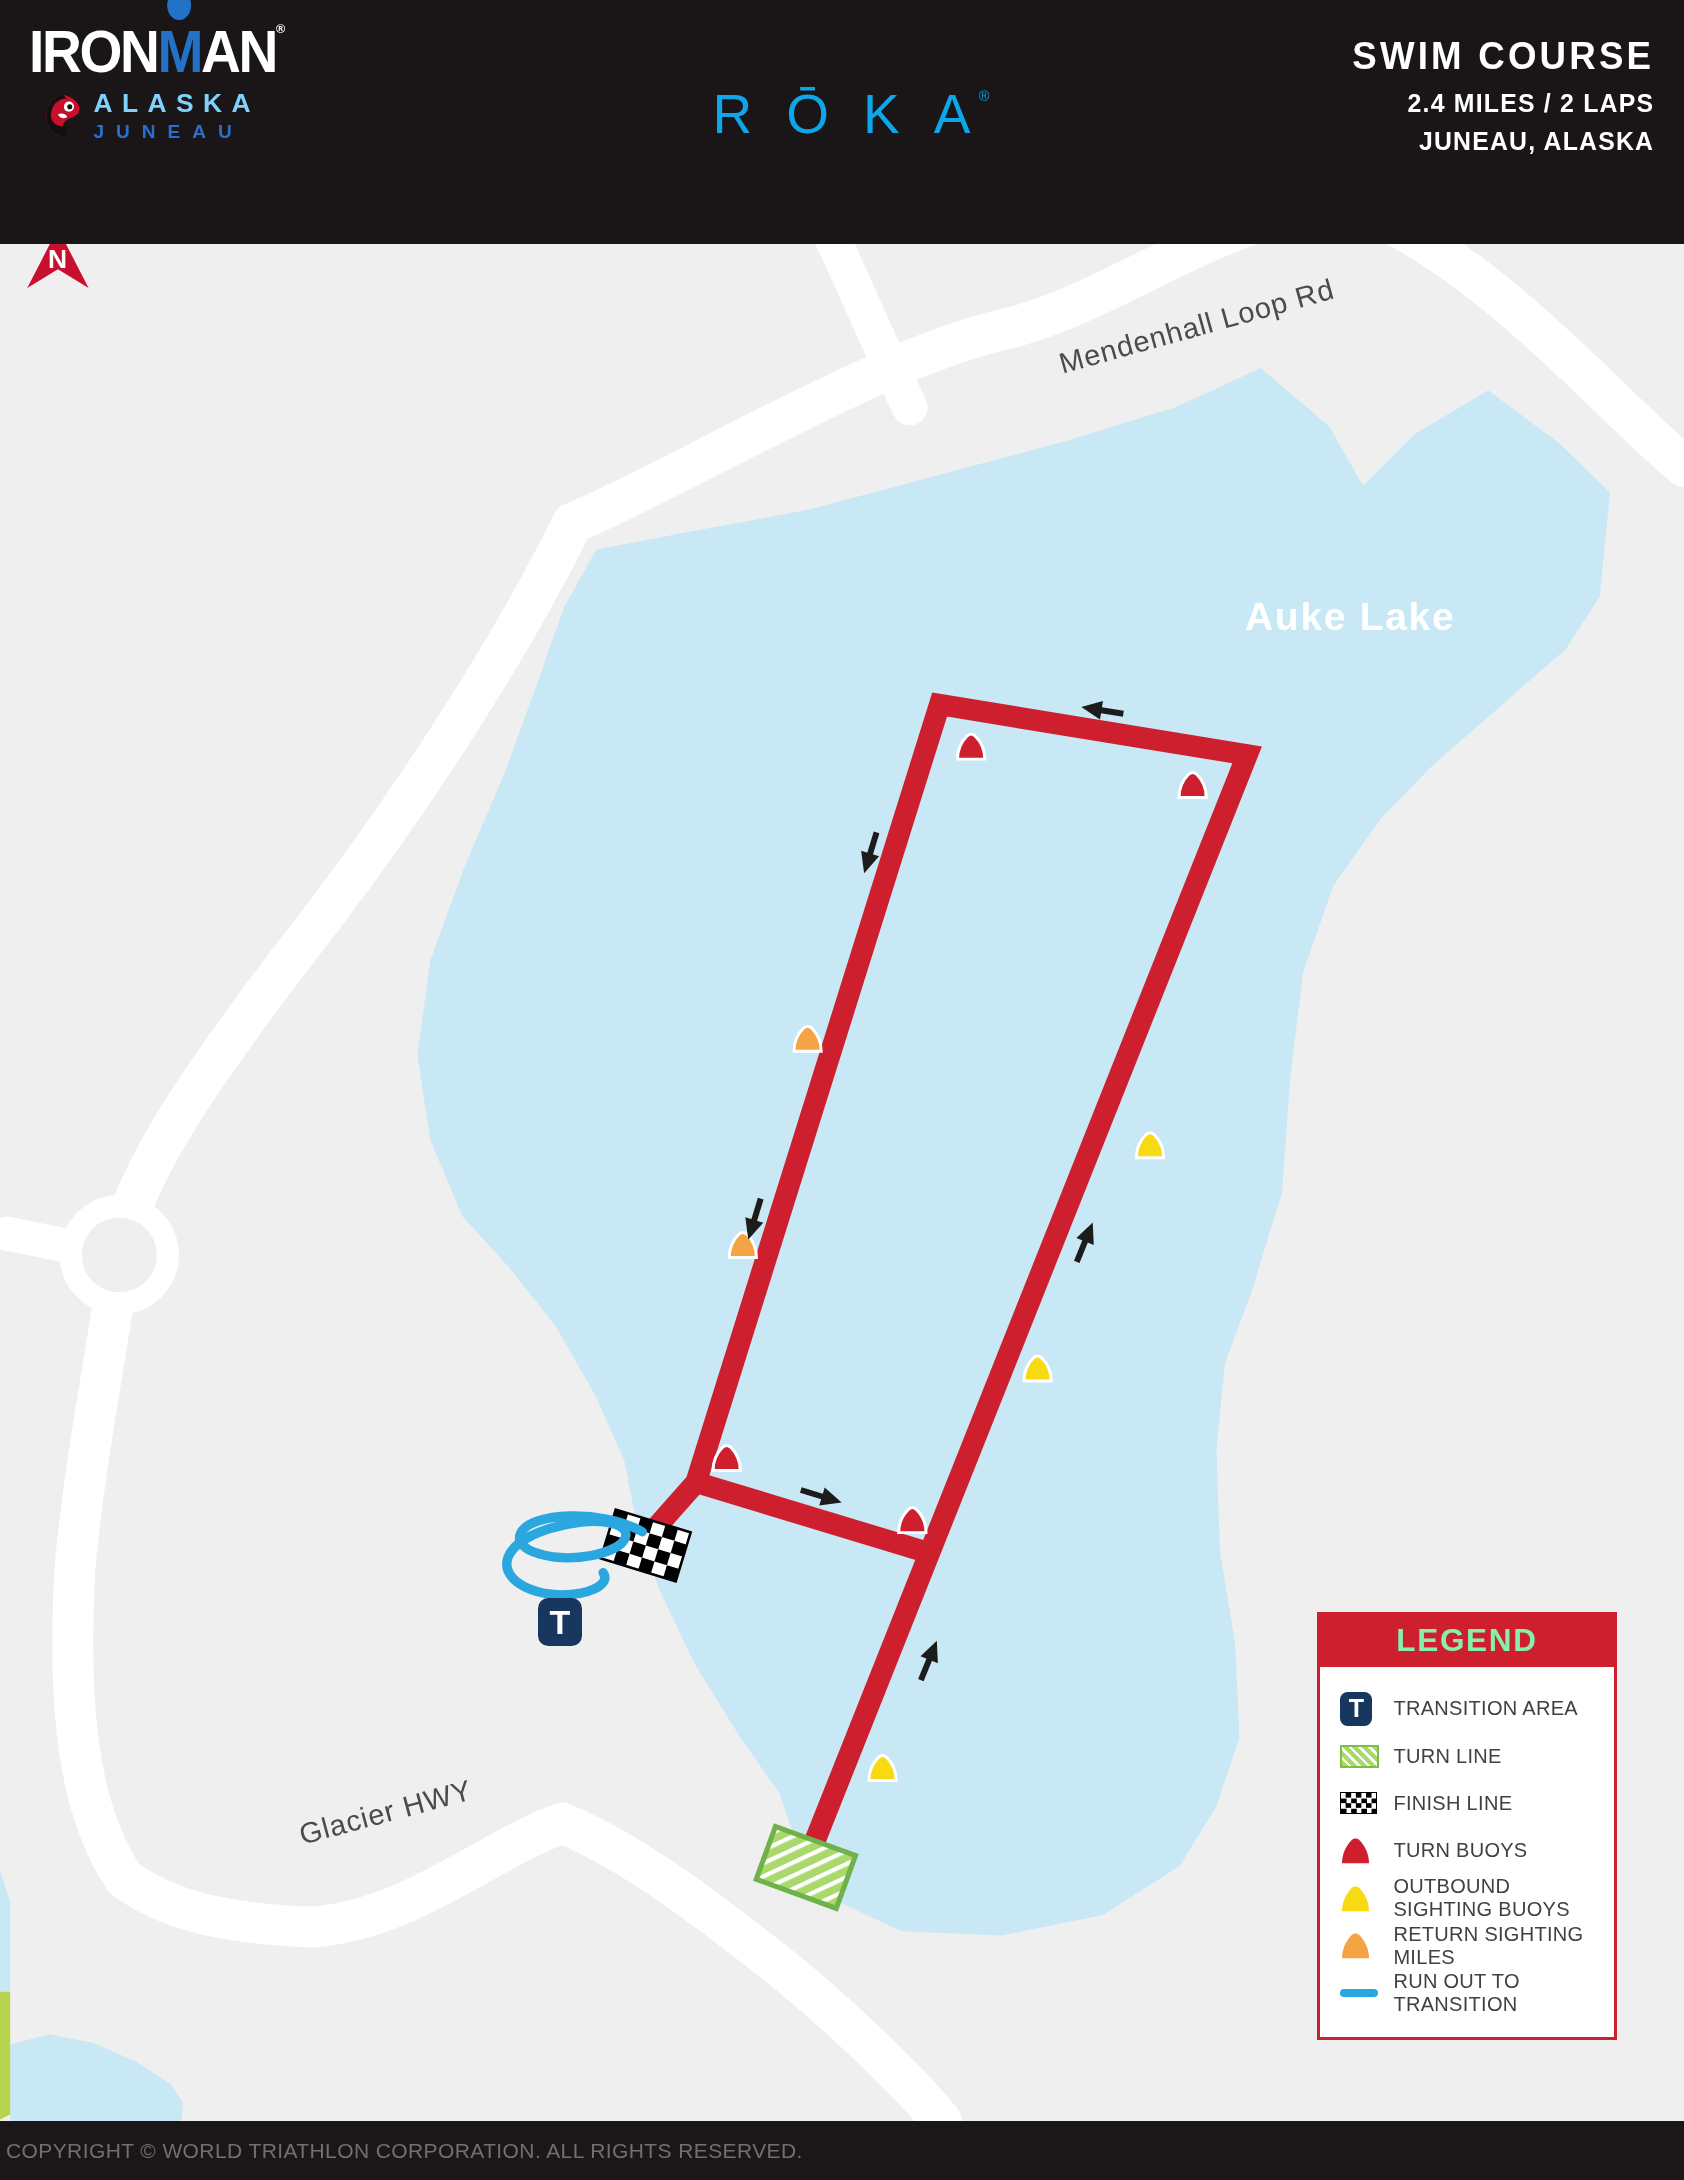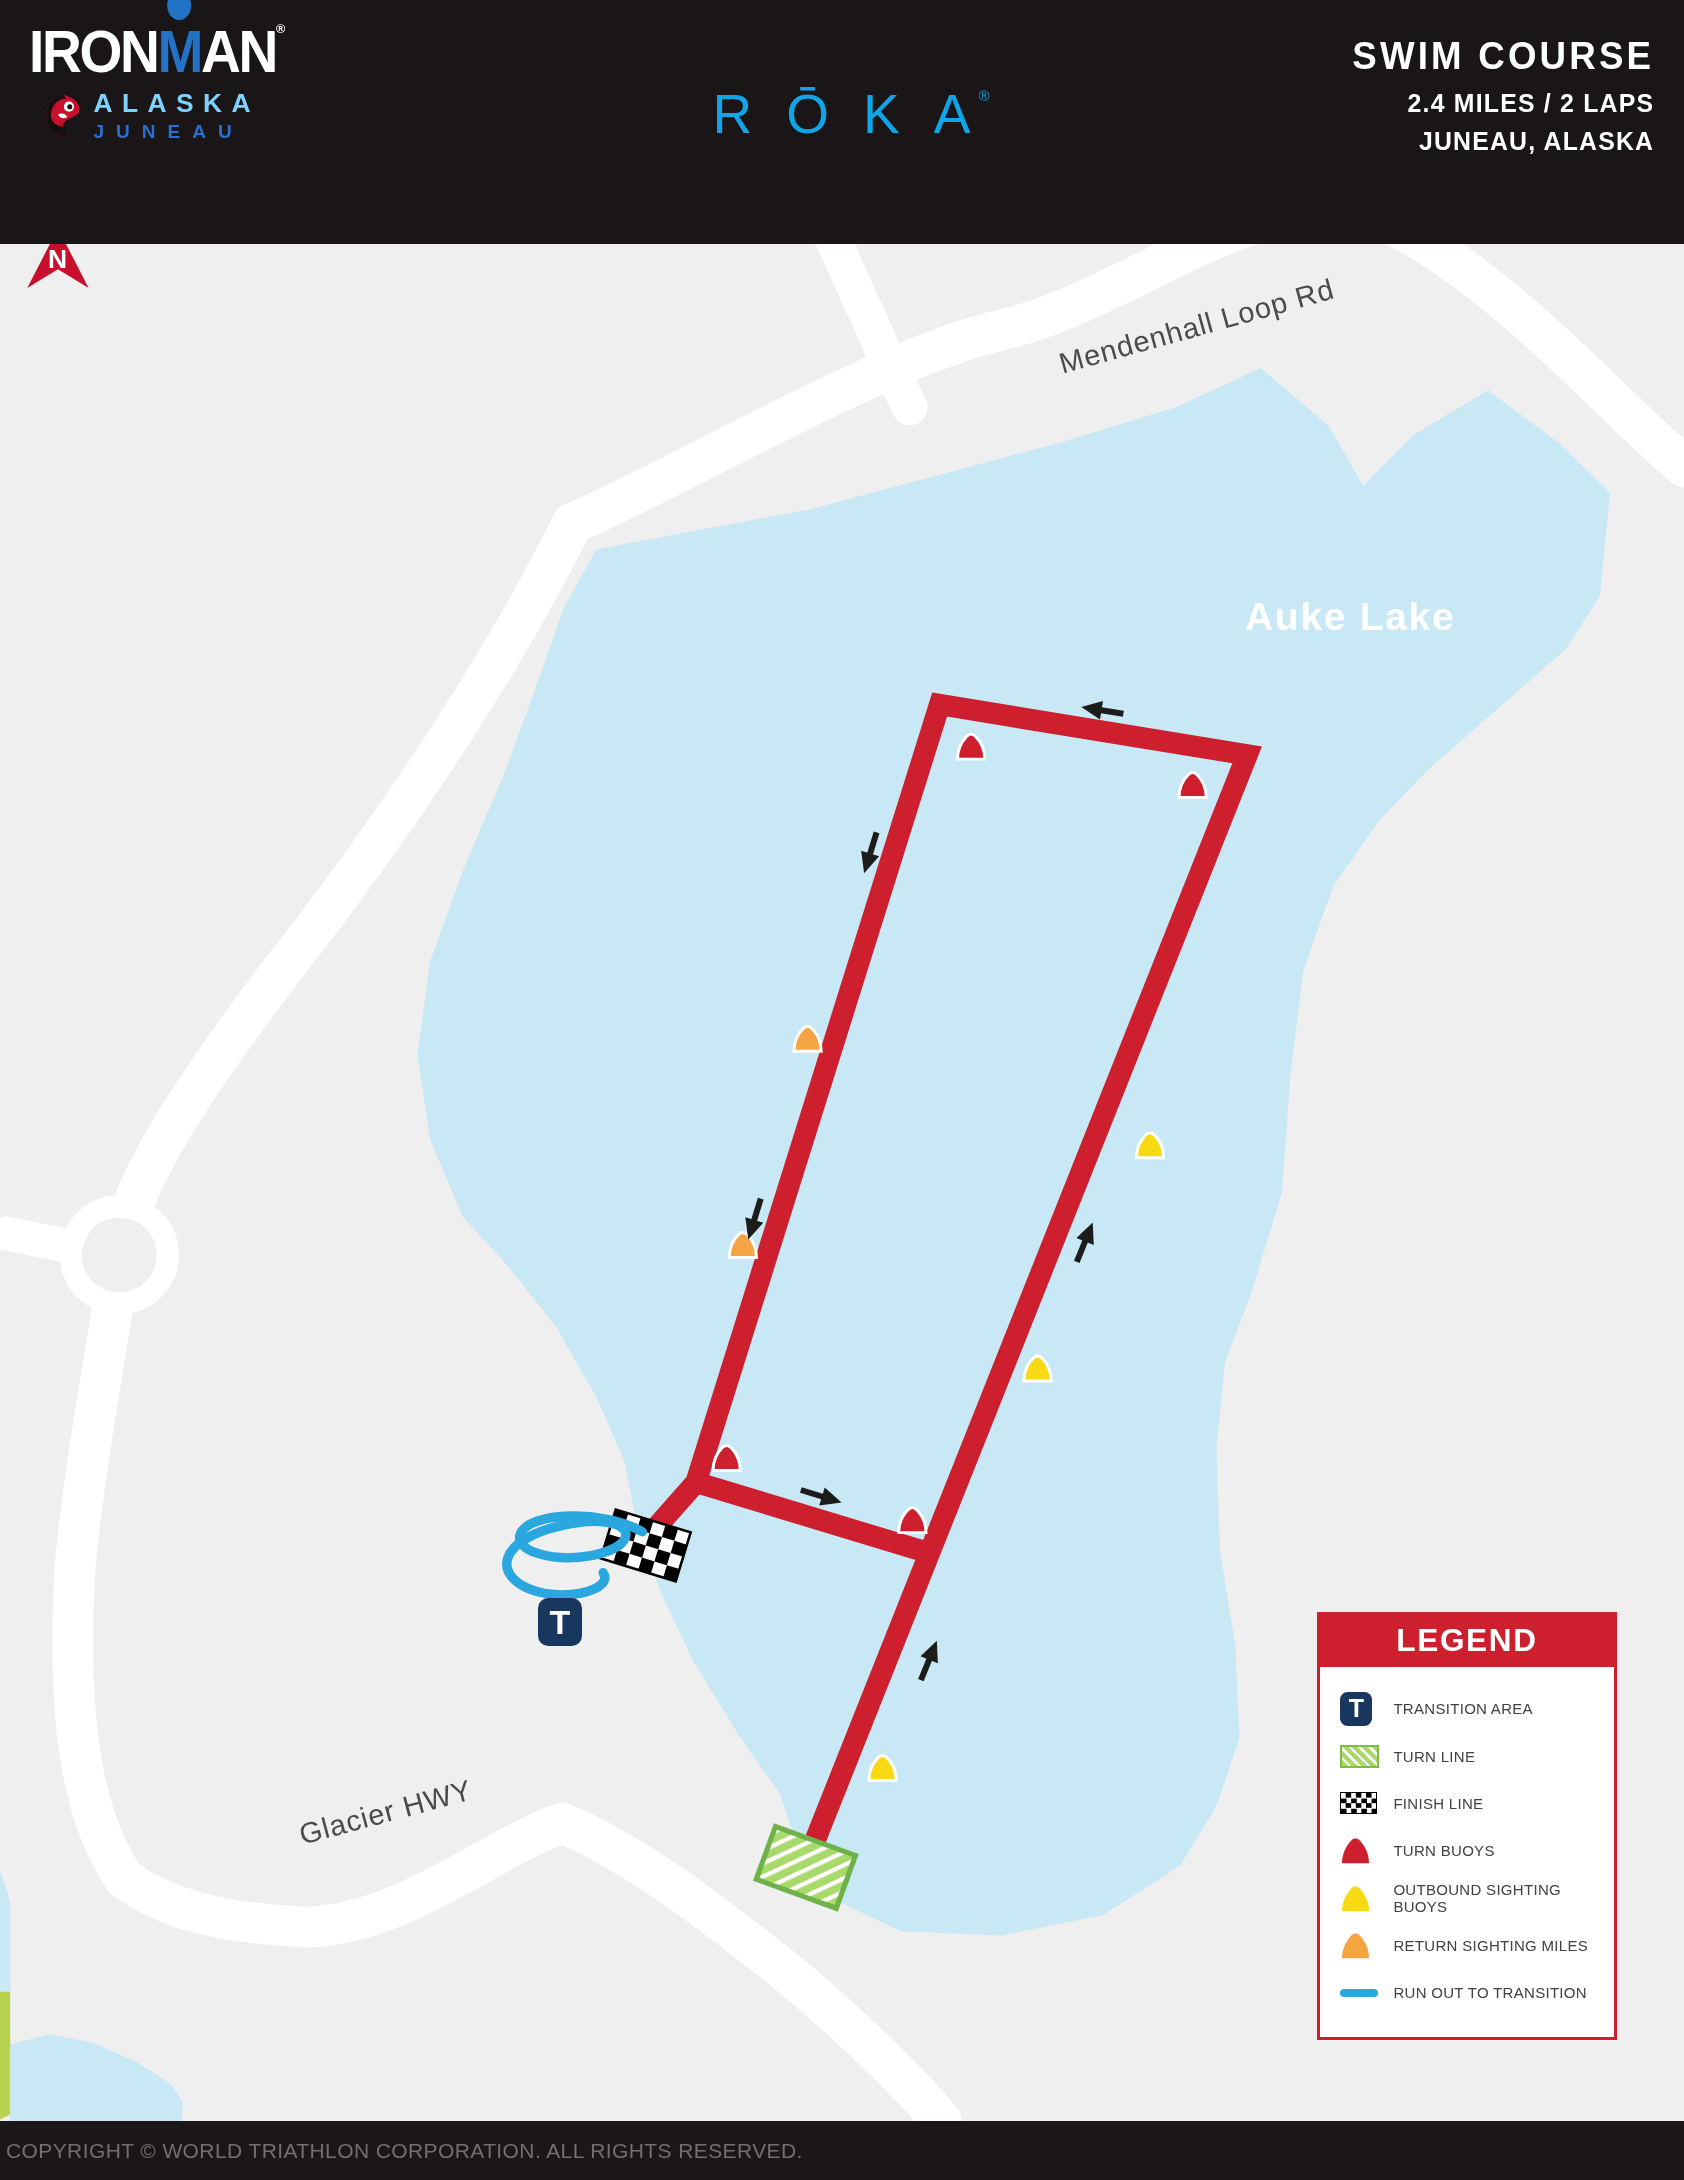--- a/index.html
+++ b/index.html
@@ -44,25 +44,25 @@
   .road-label.mendenhall{left:1060px;top:348px;transform:rotate(-15.5deg);transform-origin:left center;}
   .road-label.glacier{left:300px;top:1819px;transform:rotate(-15deg);transform-origin:left center;}
   .t-marker{position:absolute;left:538px;top:1598px;width:44px;height:48px;background:#17375e;
             border-radius:10.2px;color:#fff;font-size:34px;font-weight:bold;display:flex;
             align-items:center;justify-content:center;z-index:6;}
 
   
   .legend{position:absolute;left:1317px;top:1612px;width:300px;z-index:10;background:#fff;
           border:3.4px solid #cd1f2e;box-sizing:border-box;}
   .legend-header{background:#cd1f2e;height:53px;margin:-0.9px;display:flex;align-items:center;justify-content:center;}
-  .legend-title{color:#ffffff;font-size:31.5px;font-weight:bold;letter-spacing:1.7px;}
+  .legend-title{color:#86efac;font-size:31.5px;font-weight:bold;letter-spacing:1.7px;}
   .legend-body{padding:17px 10.2px 22px 20.4px;}
   .legend-row{display:flex;align-items:center;height:44px;margin-top:3.4px;}
   .legend-icon{flex:0 0 53px;display:flex;align-items:center;}
-  .legend-label{color:#414042;font-size:15px;letter-spacing:0.3px;font-weight:500;}
+  .legend-label{color:#414042;font-size:20px;letter-spacing:0.3px;font-weight:500;}
   .li-t{width:32px;height:34px;background:#17375e;border-radius:7.7px;color:#fff;font-size:25px;
         font-weight:bold;display:flex;align-items:center;justify-content:center;}
   .li-start{width:39px;height:23px;background:#a9d96b;border:2.6px solid #7cbf44;box-sizing:border-box;
             background-image:repeating-linear-gradient(45deg,rgba(255,255,255,0) 0 4.3px,#fff 4.3px 6.8px);}
   .li-finish{width:37px;height:22px;border:1.7px solid #000;box-sizing:border-box;
              background:repeating-conic-gradient(#000 0% 25%,#fff 0% 50%);background-size:10.2px 10.2px;}
   .li-run{width:38px;height:8.5px;background:#2ba7e0;border-radius:5.1px;}
 </style>
 </head>
 <body>

